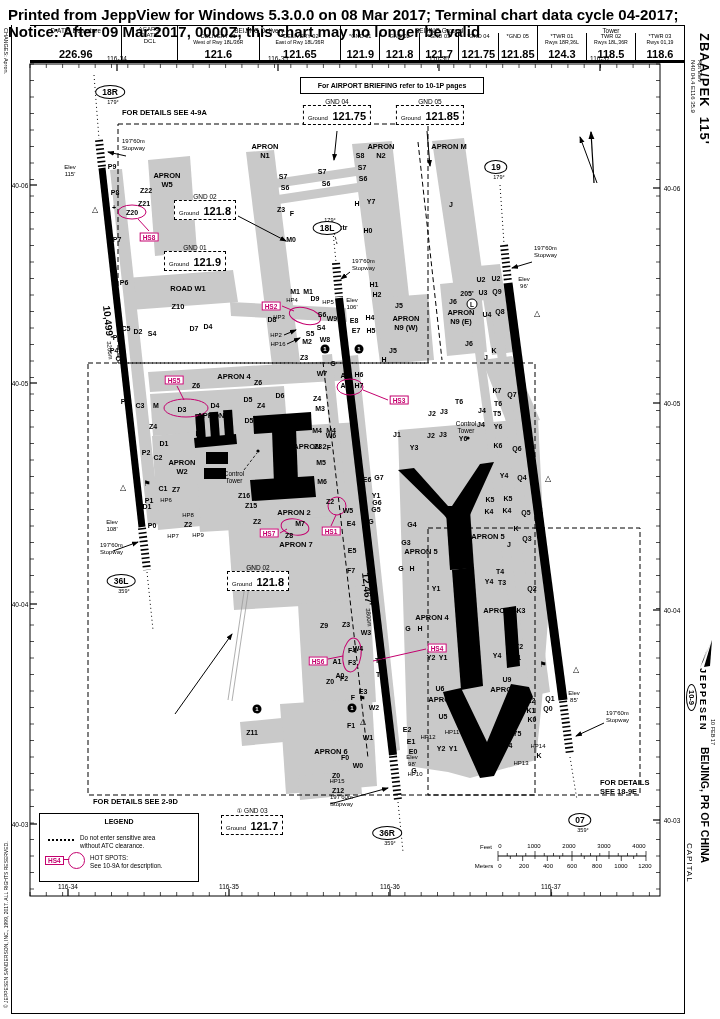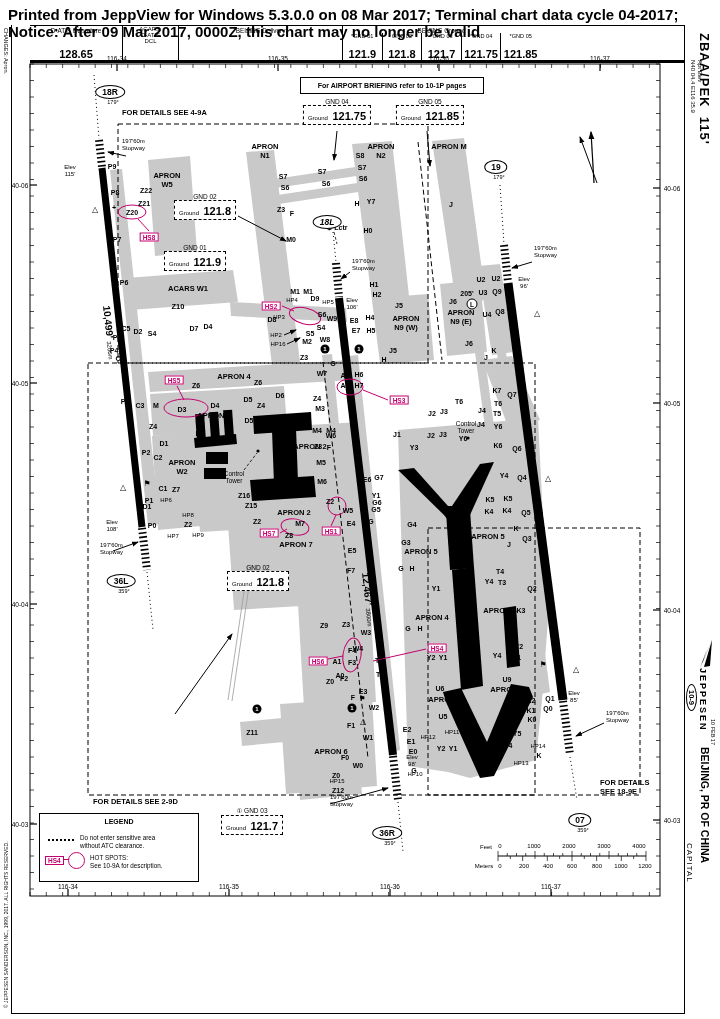--- a/index.html
+++ b/index.html
@@ -88,29 +88,41 @@
 
   <div id="notice">Printed from JeppView for Windows 5.3.0.0 on 08 Mar 2017; Terminal chart data cycle 04-2017; Notice: After 09 Mar 2017, 0000Z, this chart may no longer be valid</div>
 
   <div class="vline" style="left:11px;top:25px;height:988px;"></div>
   <div class="vline" style="left:684px;top:25px;height:988px;"></div>
   <div class="hline" style="left:11px;top:1013px;width:674px;"></div>
 
   <div id="comms">
       <div class="c-col" style="width: 92px;">
         <div class="c-title">D-ATIS Departure</div>
-        <div class="c-freq">128.65</div>
+        <div class="c-freq">226.96</div>
       </div>
       <div class="c-col" style="width: 55px;">
         <div class="acars-line">ACARS:</div>
         <div class="acars-line">D-ATIS</div>
         <div class="acars-line">DCL</div>
       </div>
       <div class="c-col" style="width: 163px;">
         <div class="c-title">BEIJING Delivery</div>
+        <div class="c-items">
+          <div class="c-item">
+            <div class="c-name">DELIVERY 01</div>
+            <div class="c-sub">West of Rwy 18L/36R</div>
+            <div class="c-freq">121.6</div>
+          </div>
+          <div class="c-item">
+            <div class="c-name">*DELIVERY 02</div>
+            <div class="c-sub">East of Rwy 18L/36R</div>
+            <div class="c-freq">121.65</div>
+          </div>
+        </div>
       </div>
       <div class="c-col" style="width: 197px;">
         <div class="c-title">BEIJING Ground</div>
         <div class="c-items">
           <div class="c-item">
             <div class="c-name">*GND 01</div>
             <div class="c-freq">121.9</div>
           </div>
           <div class="c-item">
             <div class="c-name">GND 02</div>
@@ -120,20 +132,40 @@
             <div class="c-name">*GND 03</div>
             <div class="c-freq">121.7</div>
           </div>
           <div class="c-item">
             <div class="c-name">*GND 04</div>
             <div class="c-freq">121.75</div>
           </div>
           <div class="c-item">
             <div class="c-name">*GND 05</div>
             <div class="c-freq">121.85</div>
+          </div>
+        </div>
+      </div>
+      <div class="c-col" style="width: 147px;">
+        <div class="c-title">Tower</div>
+        <div class="c-items">
+          <div class="c-item">
+            <div class="c-name">*TWR 01</div>
+            <div class="c-sub">Rwys 18R,36L</div>
+            <div class="c-freq">124.3</div>
+          </div>
+          <div class="c-item">
+            <div class="c-name">TWR 02</div>
+            <div class="c-sub">Rwys 18L,36R</div>
+            <div class="c-freq">118.5</div>
+          </div>
+          <div class="c-item">
+            <div class="c-name">*TWR 03</div>
+            <div class="c-sub">Rwys 01,19</div>
+            <div class="c-freq">118.6</div>
           </div>
         </div>
       </div>
     </div>
 
   <svg id="chart-svg" class="abs" style="left:0;top:0;z-index:1;" width="720" height="1019">
     <defs>
       <marker id="ah" markerWidth="7" markerHeight="6" refX="6" refY="2.5" orient="auto">
         <path d="M0,0 L7,2.5 L0,5 Z" fill="#000"></path>
       </marker>
@@ -721,21 +753,21 @@
       <div class="nt" style="left: 452px; top: 732px;">HP11</div>
       <div class="nt" style="left: 428px; top: 737px;">HP12</div>
       <div class="nt" style="left: 415px; top: 774px;">HP10</div>
       <div class="ap" style="left: 167px; top: 181px;">APRON
 W5</div>
       <div class="ap" style="left: 265px; top: 152px;">APRON
 N1</div>
       <div class="ap" style="left: 381px; top: 152px;">APRON
 N2</div>
       <div class="ap" style="left: 449px; top: 147px;">APRON M</div>
-      <div class="ap" style="left: 188px; top: 289px;">ACARS W1</div>
+      <div class="ap" style="left: 188px; top: 289px;">ROAD W1</div>
       <div class="ap" style="left: 178px; top: 307px;">Z10</div>
       <div class="ap" style="left: 406px; top: 324px;">APRON
 N9 (W)</div>
       <div class="ap" style="left: 461px; top: 318px;">APRON
 N9 (E)</div>
       <div class="ap" style="left: 234px; top: 377px;">APRON 4</div>
       <div class="ap" style="left: 214px; top: 416px;">APRON 1</div>
       <div class="ap" style="left: 182px; top: 468px;">APRON
 W2</div>
       <div class="ap" style="left: 310px; top: 447px;">APRON 2</div>
@@ -767,21 +799,21 @@
       <div class="stop" style="left: 352px; top: 265px;">197'60m
 Stopway</div>
       <div class="stop" style="left: 100px; top: 549px;">197'60m
 Stopway</div>
       <div class="stop" style="left: 330px; top: 801px;">197'60m
 Stopway</div>
       <div class="stop" style="left: 606px; top: 717px;">197'60m
 Stopway</div>
       <div class="oval" style="left: 110px; top: 92px;">18R</div>
       <div class="hdg" style="left: 113px; top: 102px;">179°</div>
-      <div class="oval" style="left: 327px; top: 222px; font-style: italic;">18L</div>
+      <div class="oval" style="left: 327px; top: 228px;">18L</div>
       <div class="hdg" style="left: 330px; top: 220px;">179°</div>
       <div class="oval" style="left: 496px; top: 167px;">19</div>
       <div class="hdg" style="left: 499px; top: 177px;">179°</div>
       <div class="oval" style="left: 121px; top: 581px;">36L</div>
       <div class="hdg" style="left: 124px; top: 591px;">359°</div>
       <div class="oval" style="left: 387px; top: 833px;">36R</div>
       <div class="hdg" style="left: 390px; top: 843px;">359°</div>
       <div class="oval" style="left: 580px; top: 820px;">07</div>
       <div class="hdg" style="left: 583px; top: 830px;">359°</div>
       <div class="hs" style="left: 149px; top: 237px;">HS8</div>

